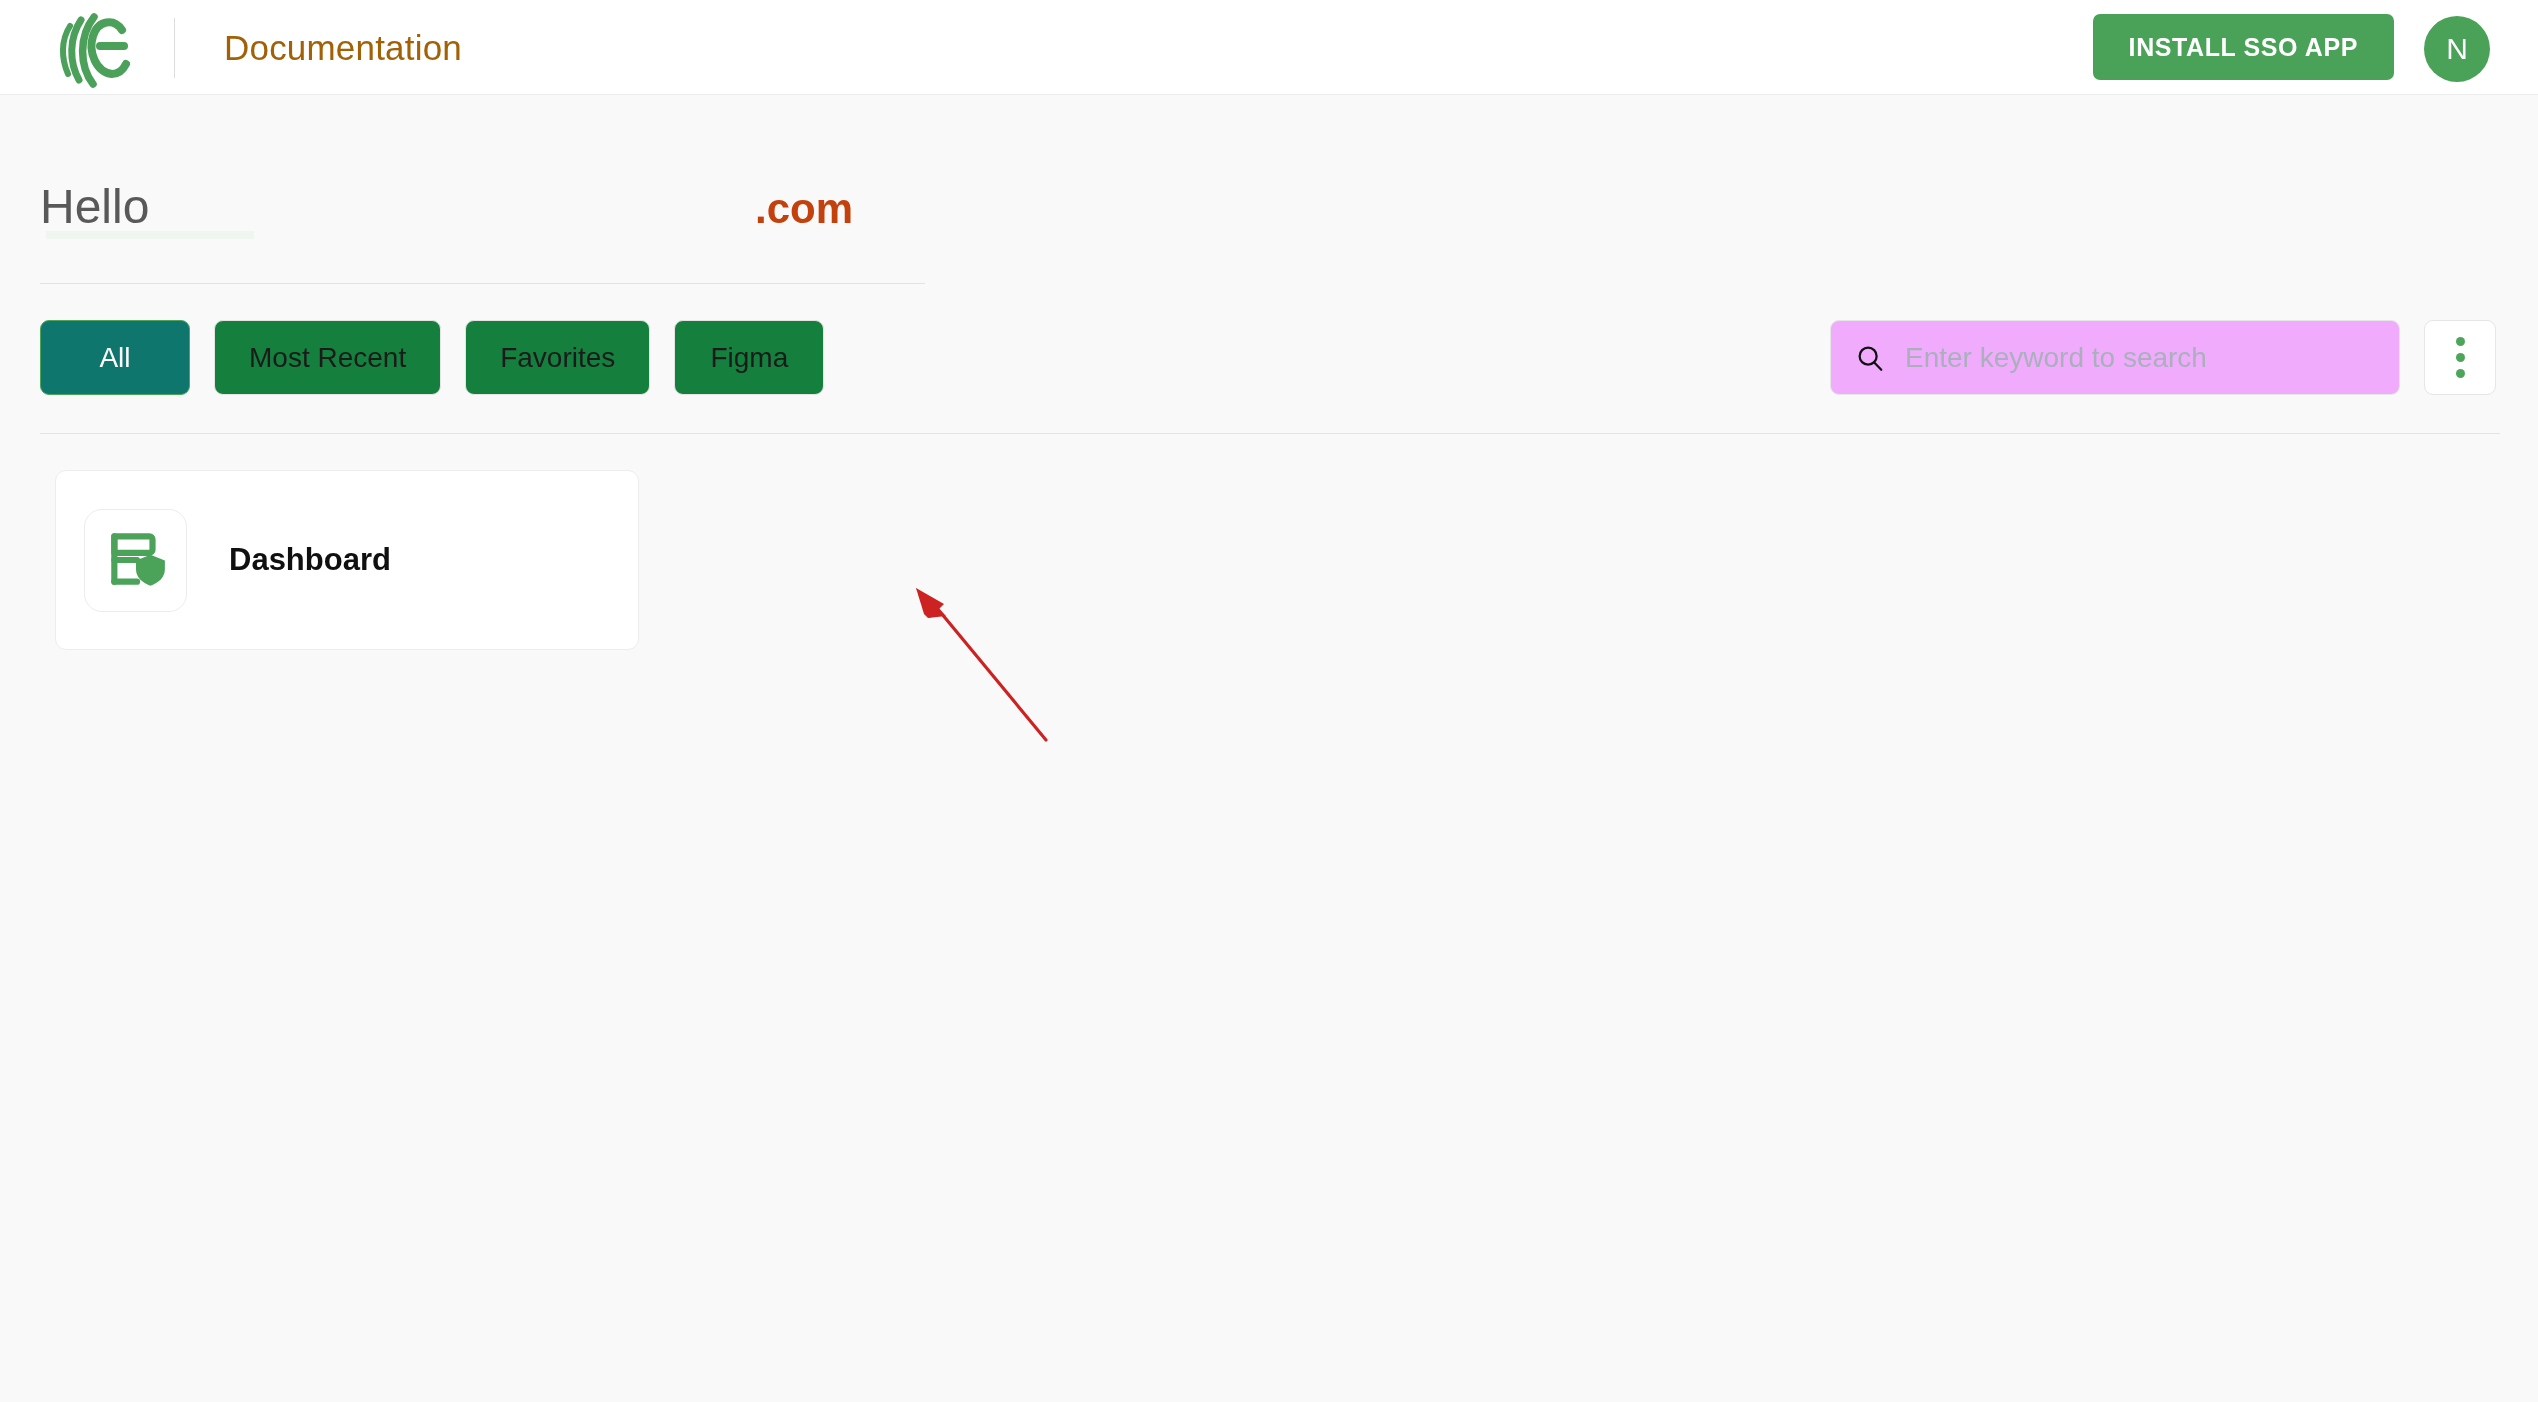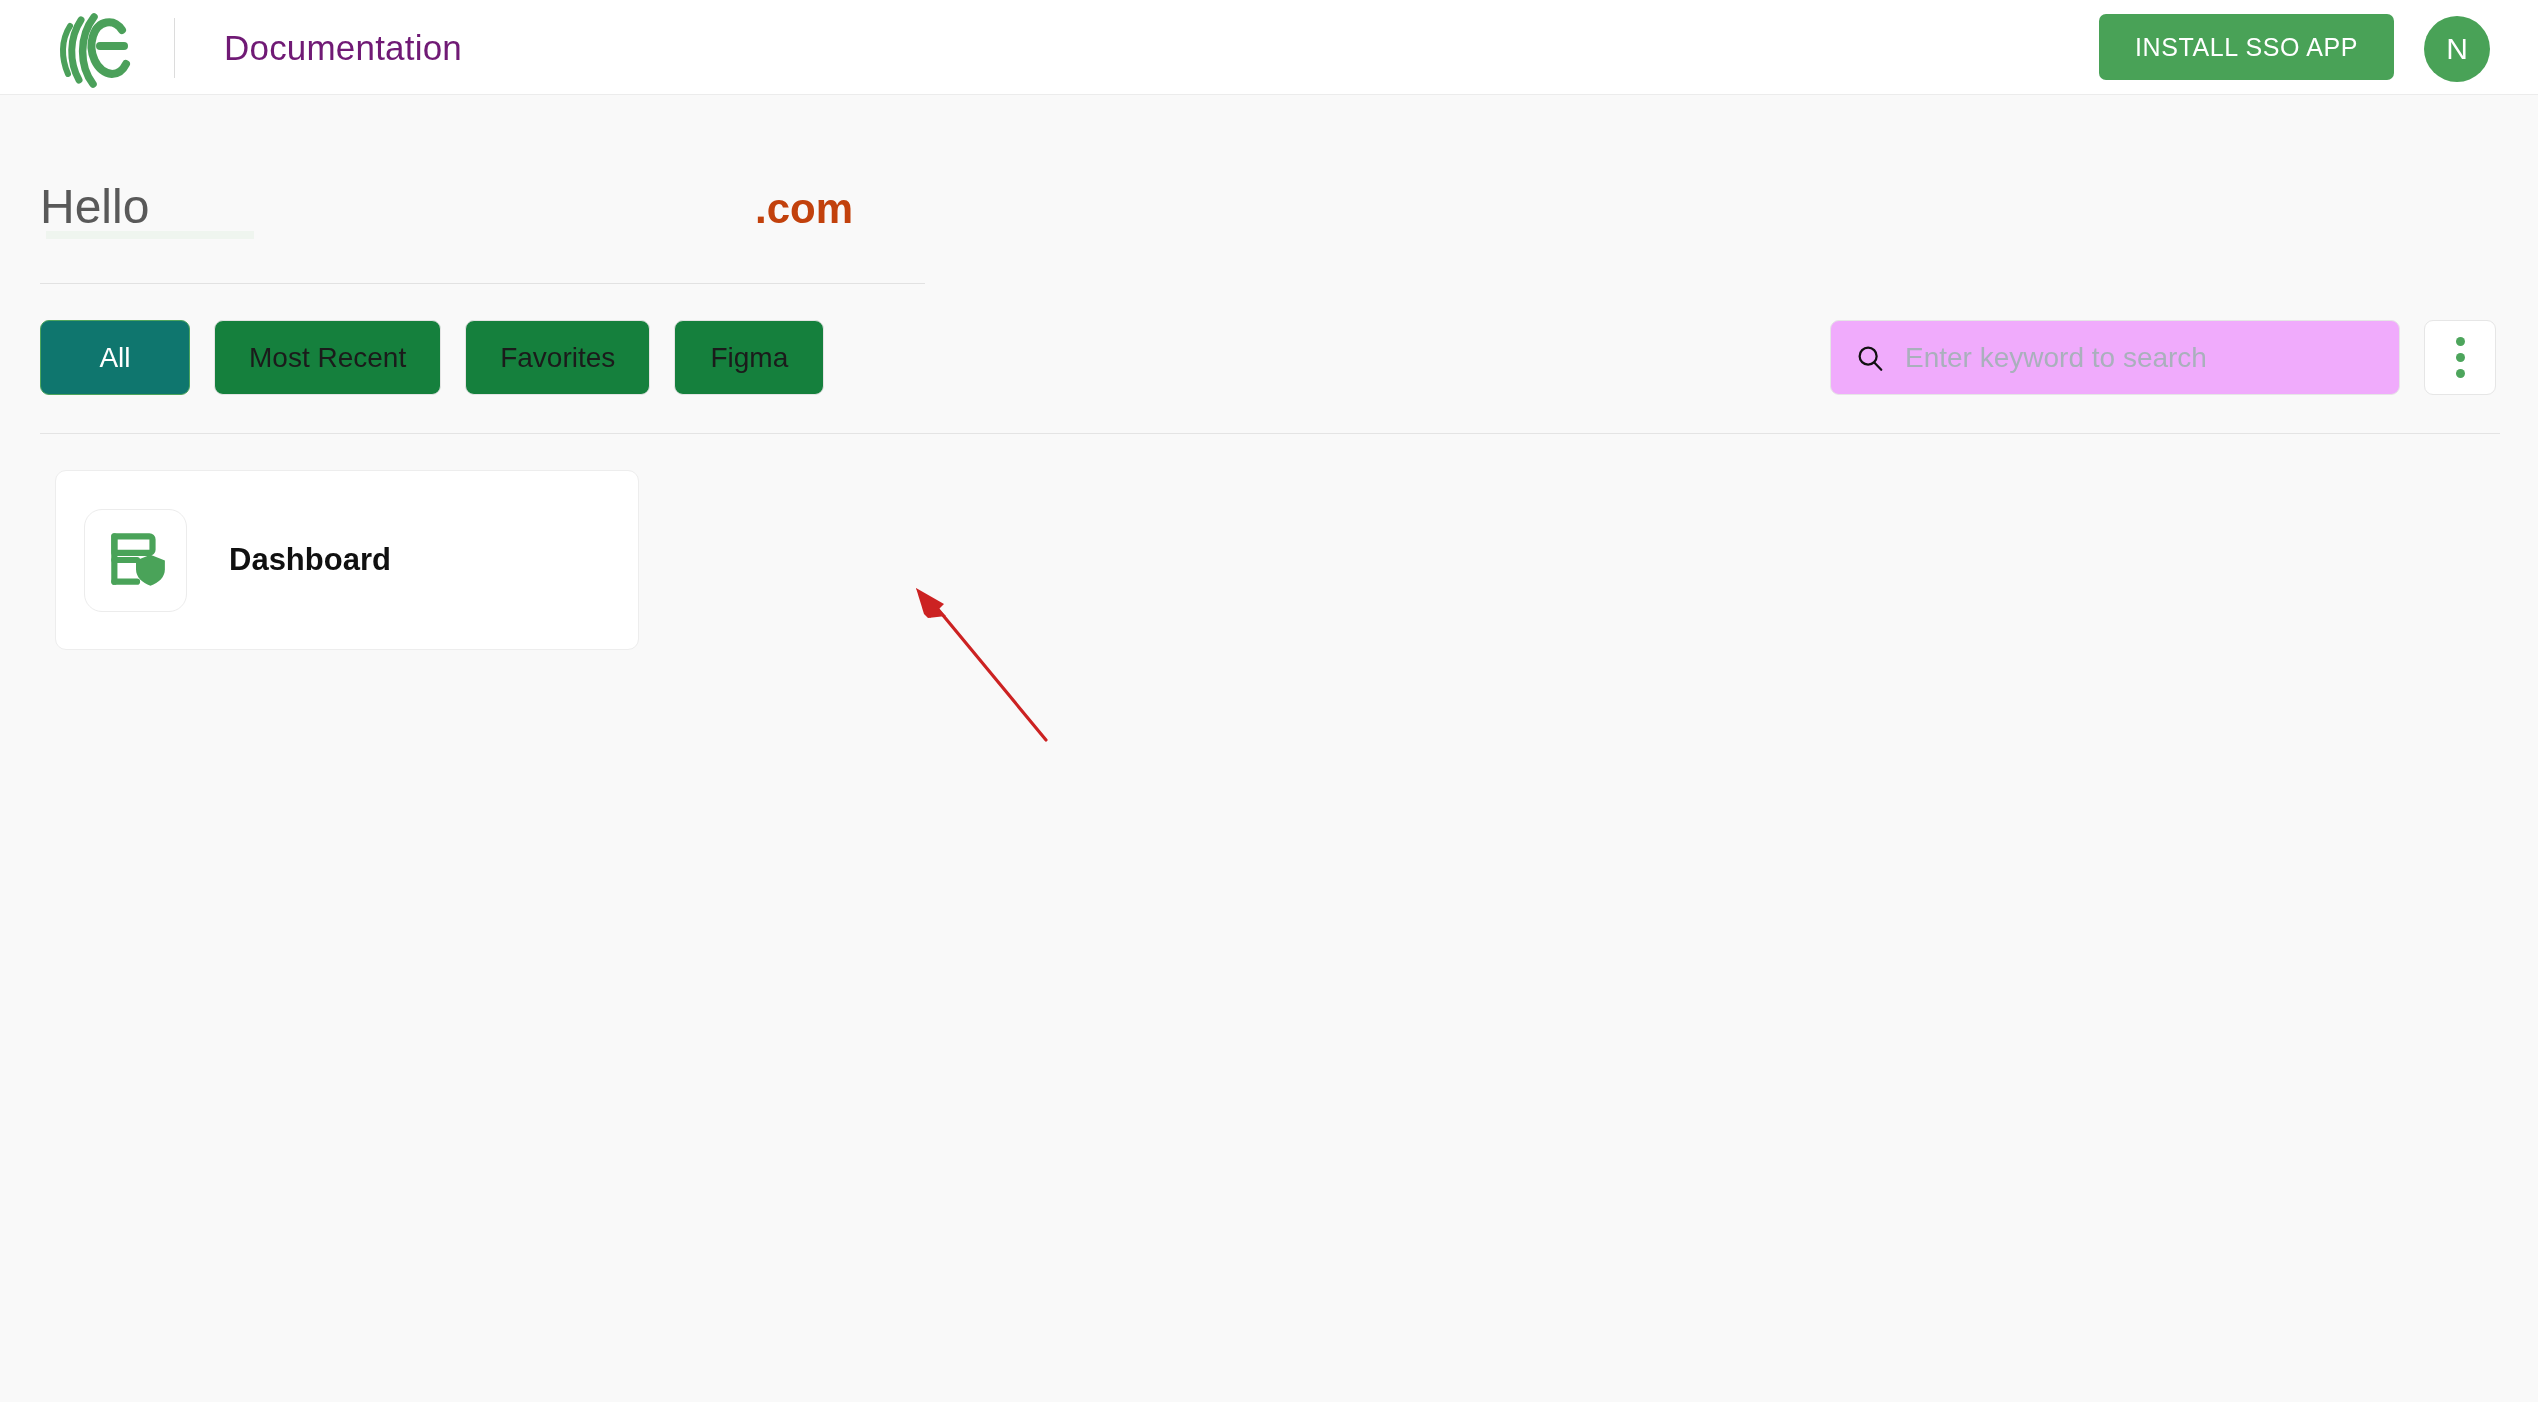--- a/index.html
+++ b/index.html
@@ -36,37 +36,37 @@
     top: 18px;
     width: 1px;
     height: 60px;
     background: #dcdcdc;
   }
   .header-title {
     position: absolute;
     left: 224px;
     top: 28px;
     font-size: 35px;
-    color: #701a75;
+    color: #a16207;
     font-weight: 400;
     letter-spacing: 0.2px;
     white-space: nowrap;
   }
   .install-btn {
     position: absolute;
     right: 144px;
     top: 14px;
     height: 66px;
     padding: 0 36px;
     background: #49a257;
     color: #ffffff;
     border: none;
     border-radius: 7px;
     font-size: 25px;
-    font-weight: 400;
+    font-weight: 700;
     letter-spacing: 0.6px;
     font-family: "Liberation Sans", sans-serif;
     cursor: pointer;
     display: flex;
     align-items: center;
     justify-content: center;
   }
   .avatar {
     position: absolute;
     right: 48px;

